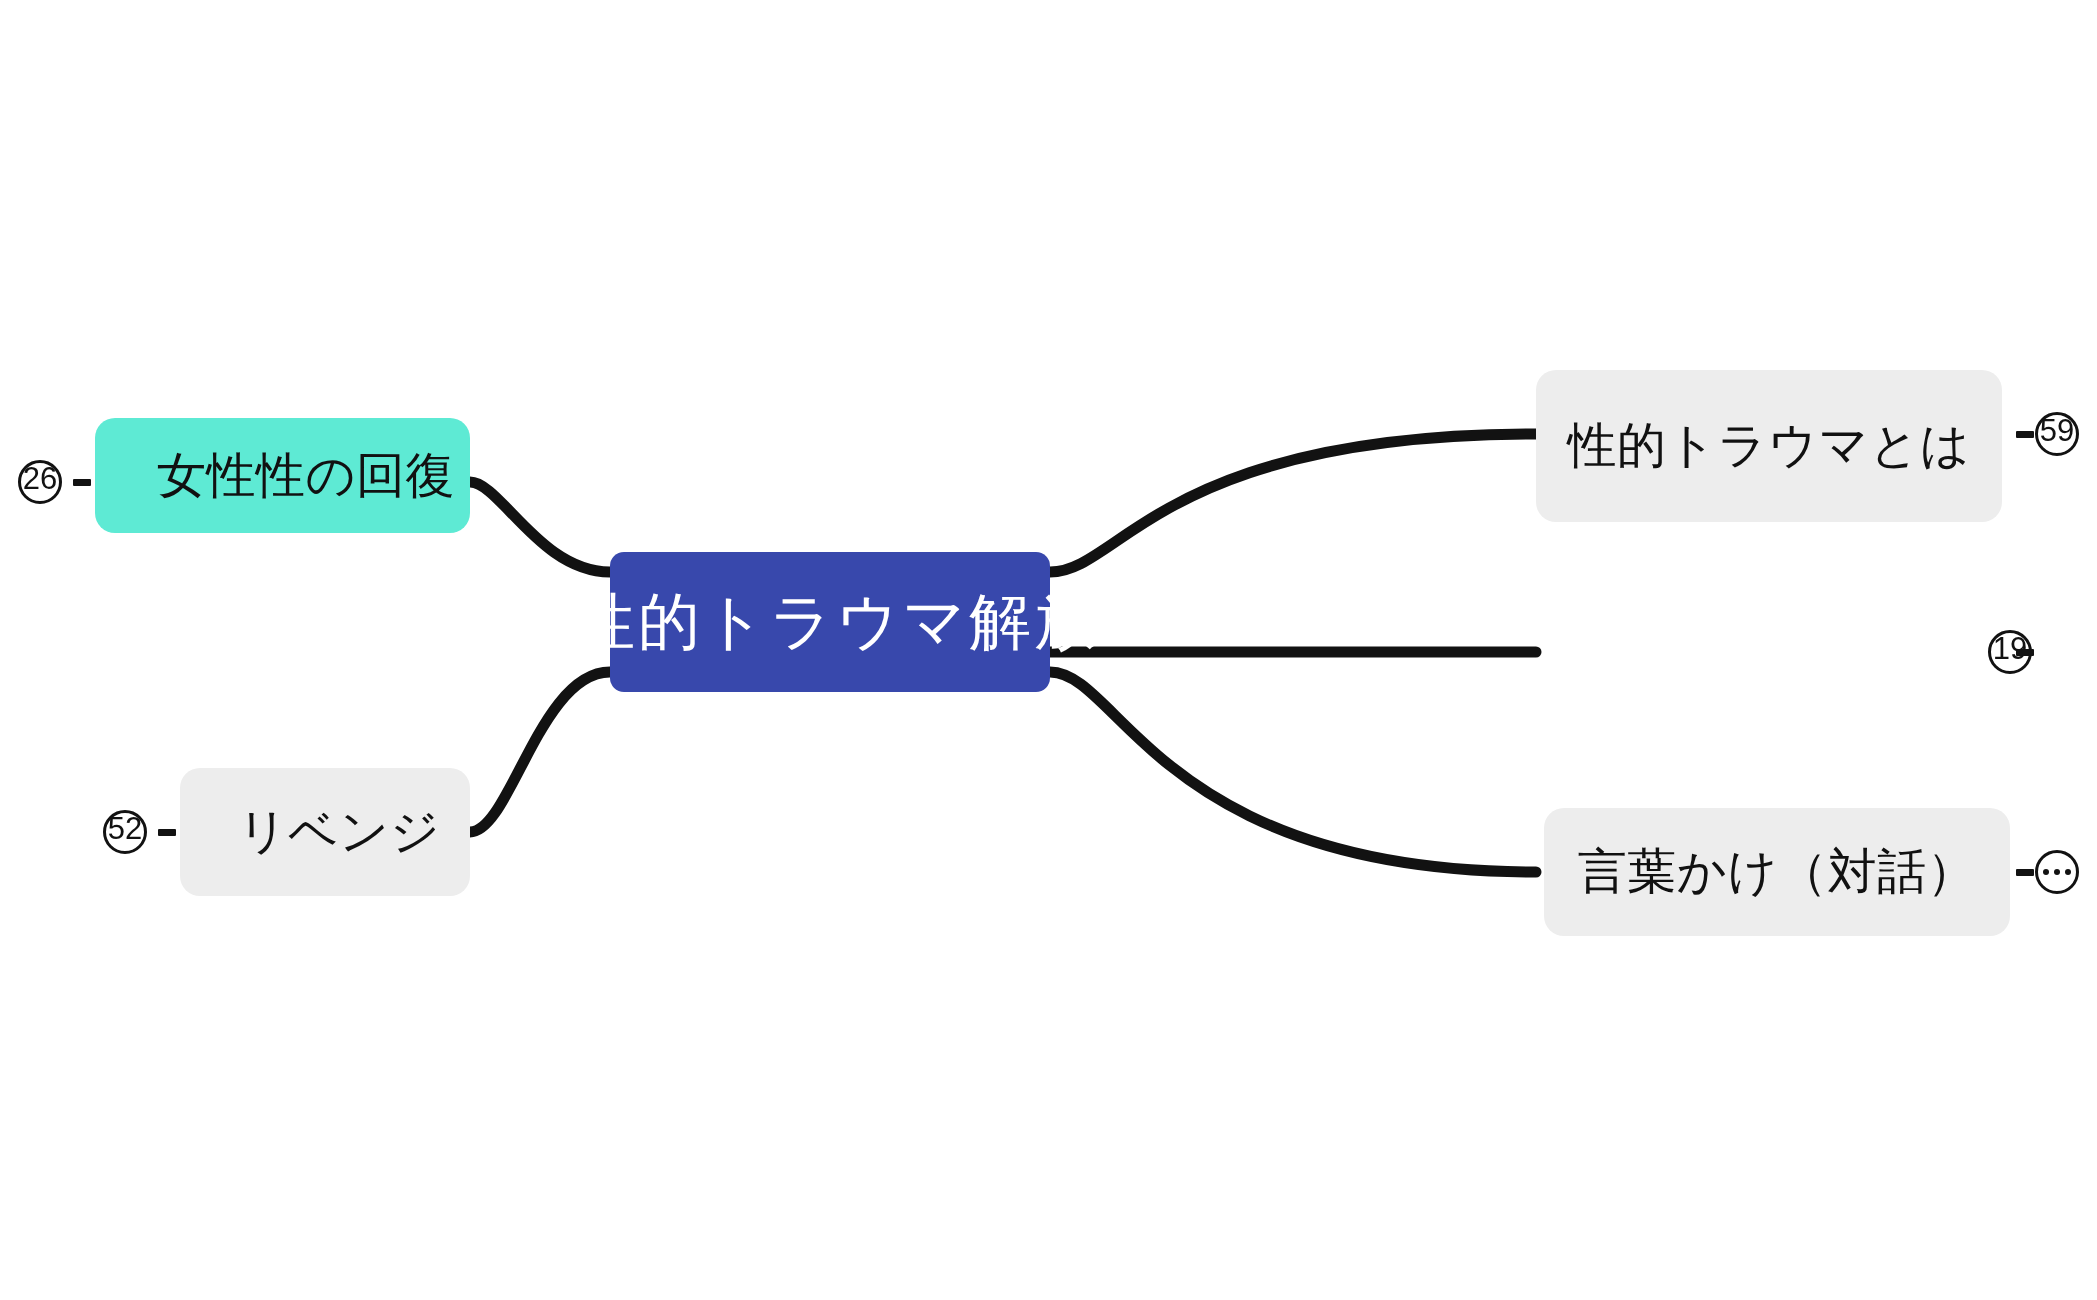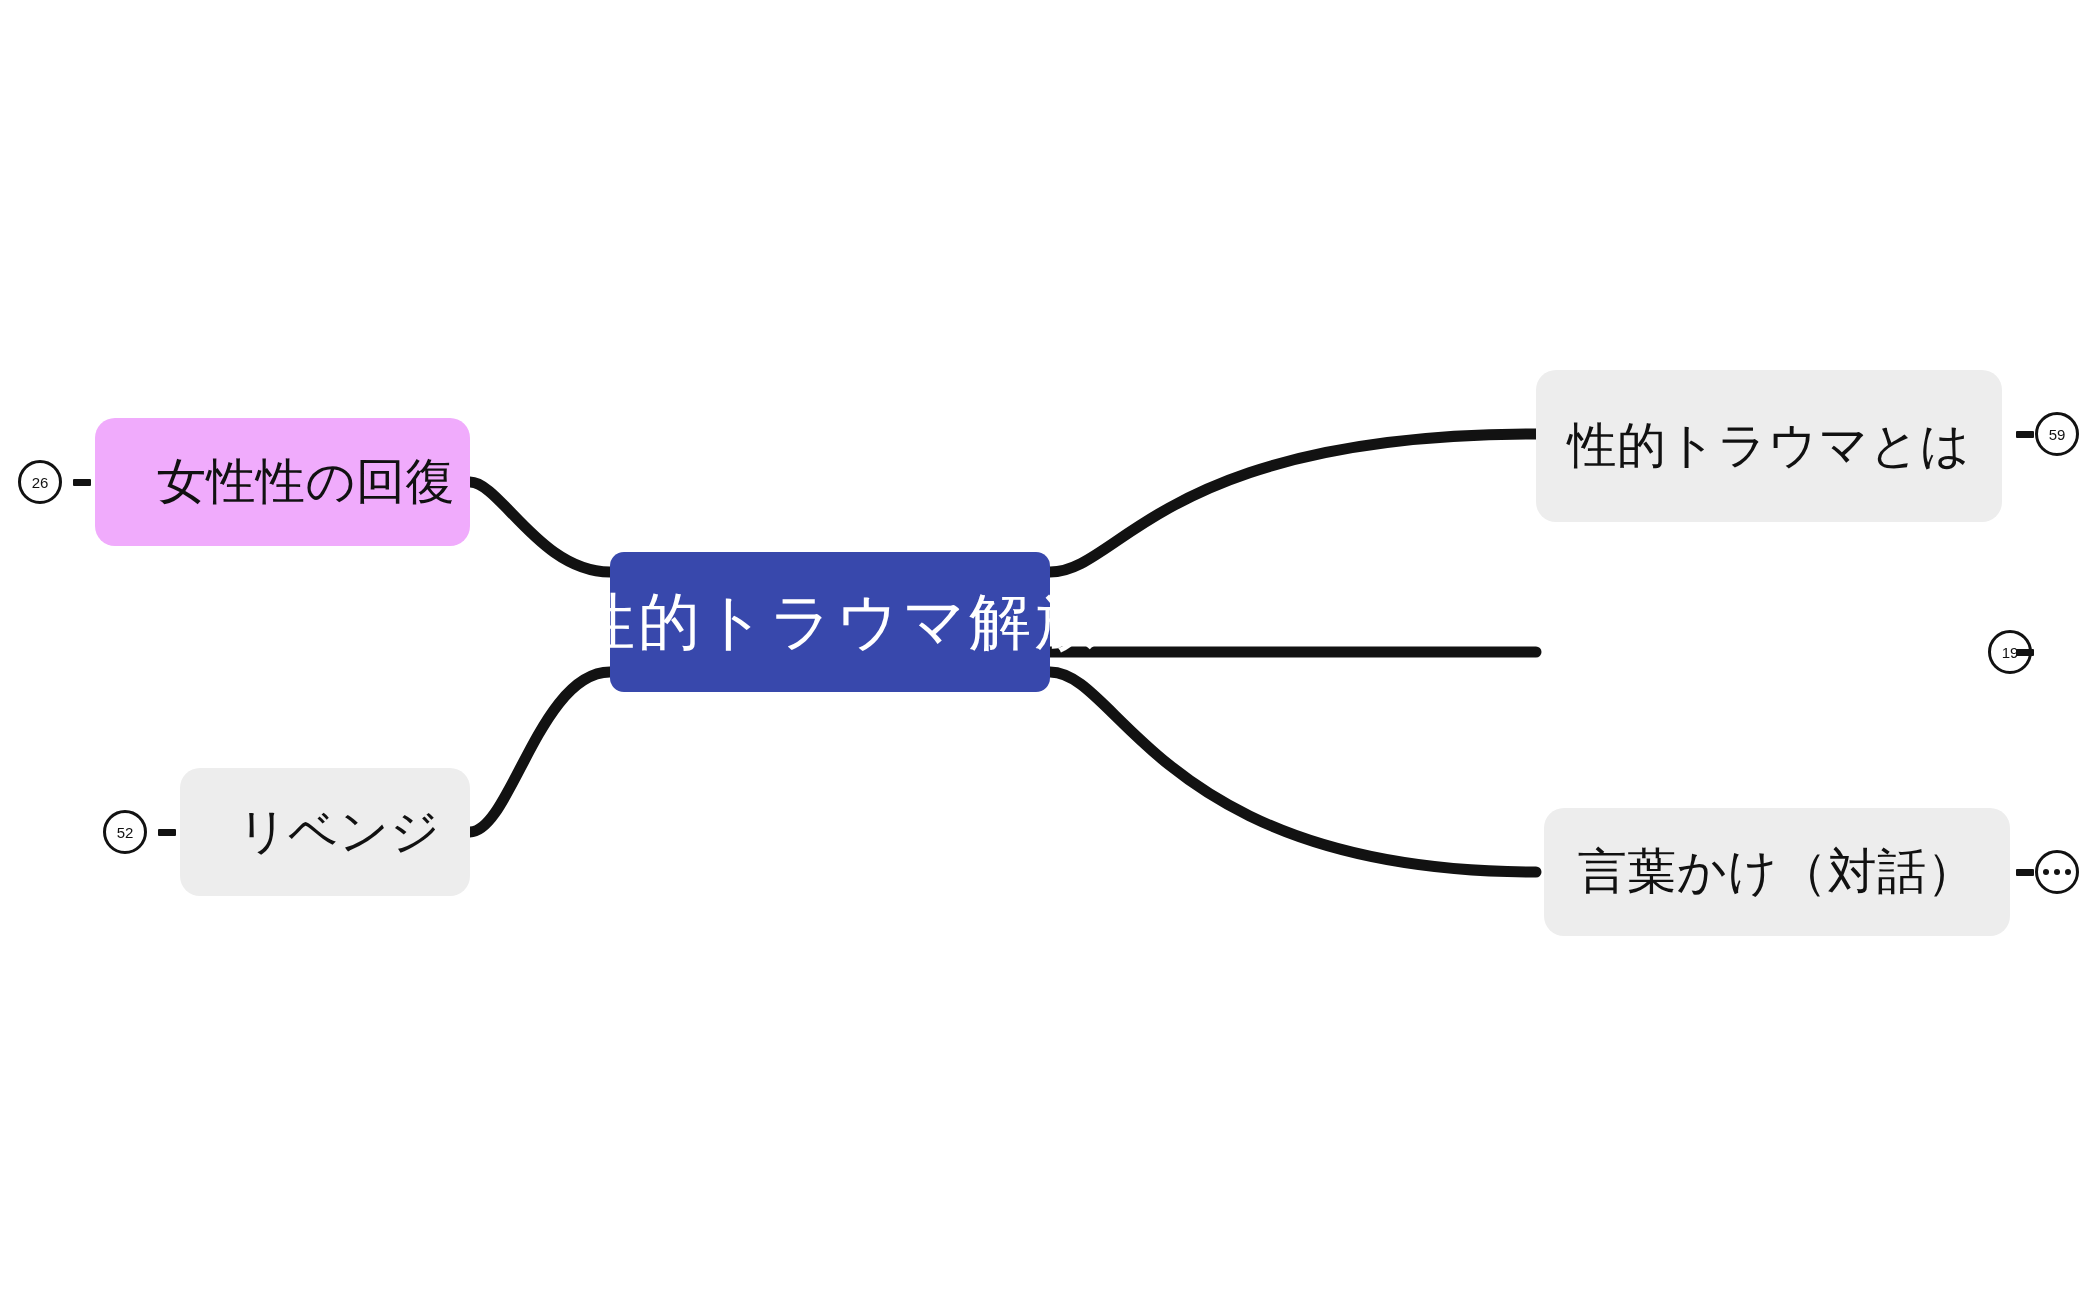--- a/index.html
+++ b/index.html
@@ -51,23 +51,22 @@
   .badge {
     position: absolute;
     box-sizing: border-box;
     width: 44px;
     height: 44px;
     border: 3.5px solid #121212;
     border-radius: 50%;
     background: #ffffff;
     color: #121212;
     display: flex;
-    align-items: center;
     justify-content: center;
-    font-size: 15px;
+    font-size: 31px;
     line-height: 1;
     font-family: "Liberation Sans", "DejaVu Sans", sans-serif;
   }
   .badge-dots {
     display: flex;
     align-items: center;
     justify-content: center;
     gap: 5px;
   }
   .badge-dots i {
@@ -94,21 +93,21 @@
       <path d="M 610 672 C 540 672, 510 832, 470 832" fill="none" stroke="#121212" stroke-width="11" stroke-linecap="round"></path>
       <path d="M 1050 572 C 1120 572, 1160 434, 1536 434" fill="none" stroke="#121212" stroke-width="11" stroke-linecap="round"></path>
       <path d="M 1050 652 L 1536 652" fill="none" stroke="#121212" stroke-width="11" stroke-linecap="round"></path>
       <path d="M 1050 672 C 1120 672, 1160 872, 1536 872" fill="none" stroke="#121212" stroke-width="11" stroke-linecap="round"></path>
     </svg>
 
   <div class="node node-root" id="node-root" style="left: 610px; top: 552px; width: 440px; height: 140px; background: rgb(56, 72, 172); padding-left: 12px;">
     <span>性的トラウマ解放</span>
   </div>
 
-  <div class="node node-branch" id="node-branch-left-1" style="left: 95px; top: 418px; width: 375px; height: 128px; background: #f0abfc; padding-left: 47px;">
+  <div class="node node-branch" id="node-branch-left-1" style="left: 95px; top: 418px; width: 375px; height: 115px; background: #5eead4; padding-left: 47px;">
     <span>女性性の回復</span>
   </div>
   <div class="node node-branch" id="node-branch-left-2" style="left: 180px; top: 768px; width: 290px; height: 128px; background: rgb(237, 237, 237); padding-left: 28px;">
     <span>リベンジ</span>
   </div>
   <div class="node node-branch" id="node-branch-right-1" style="left: 1536px; top: 370px; width: 466px; height: 152px; background: rgb(237, 237, 237); justify-content: center;">
     <span>性的トラウマとは</span>
   </div>
   <div class="node node-branch" id="node-branch-right-3" style="left: 1536px; top: 808px; width: 466px; height: 128px; background: rgb(237, 237, 237); margin-left: 8px;">
     <span>言葉かけ（対話）</span>

